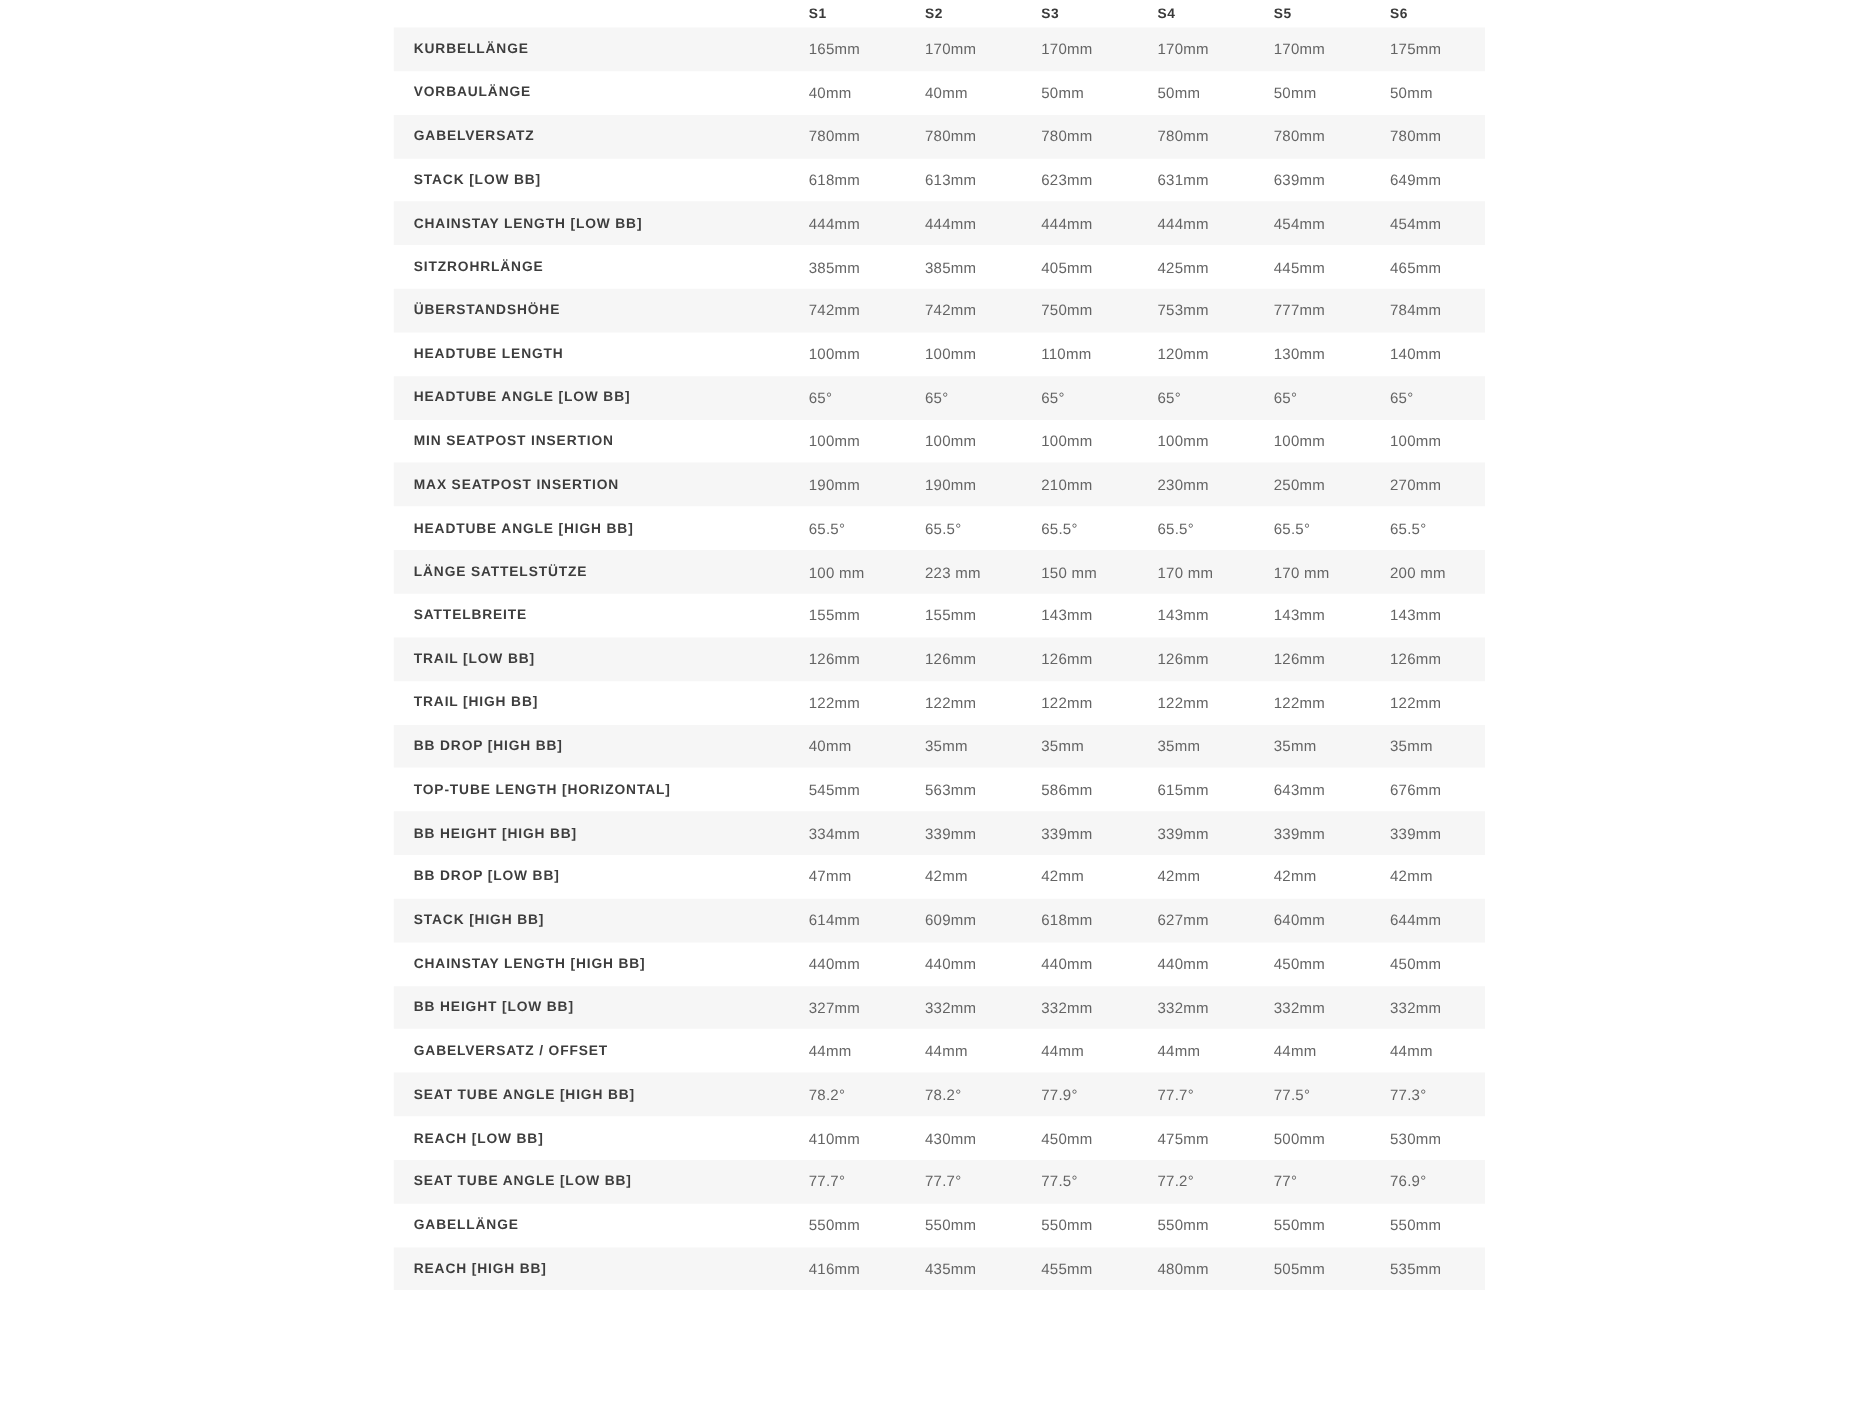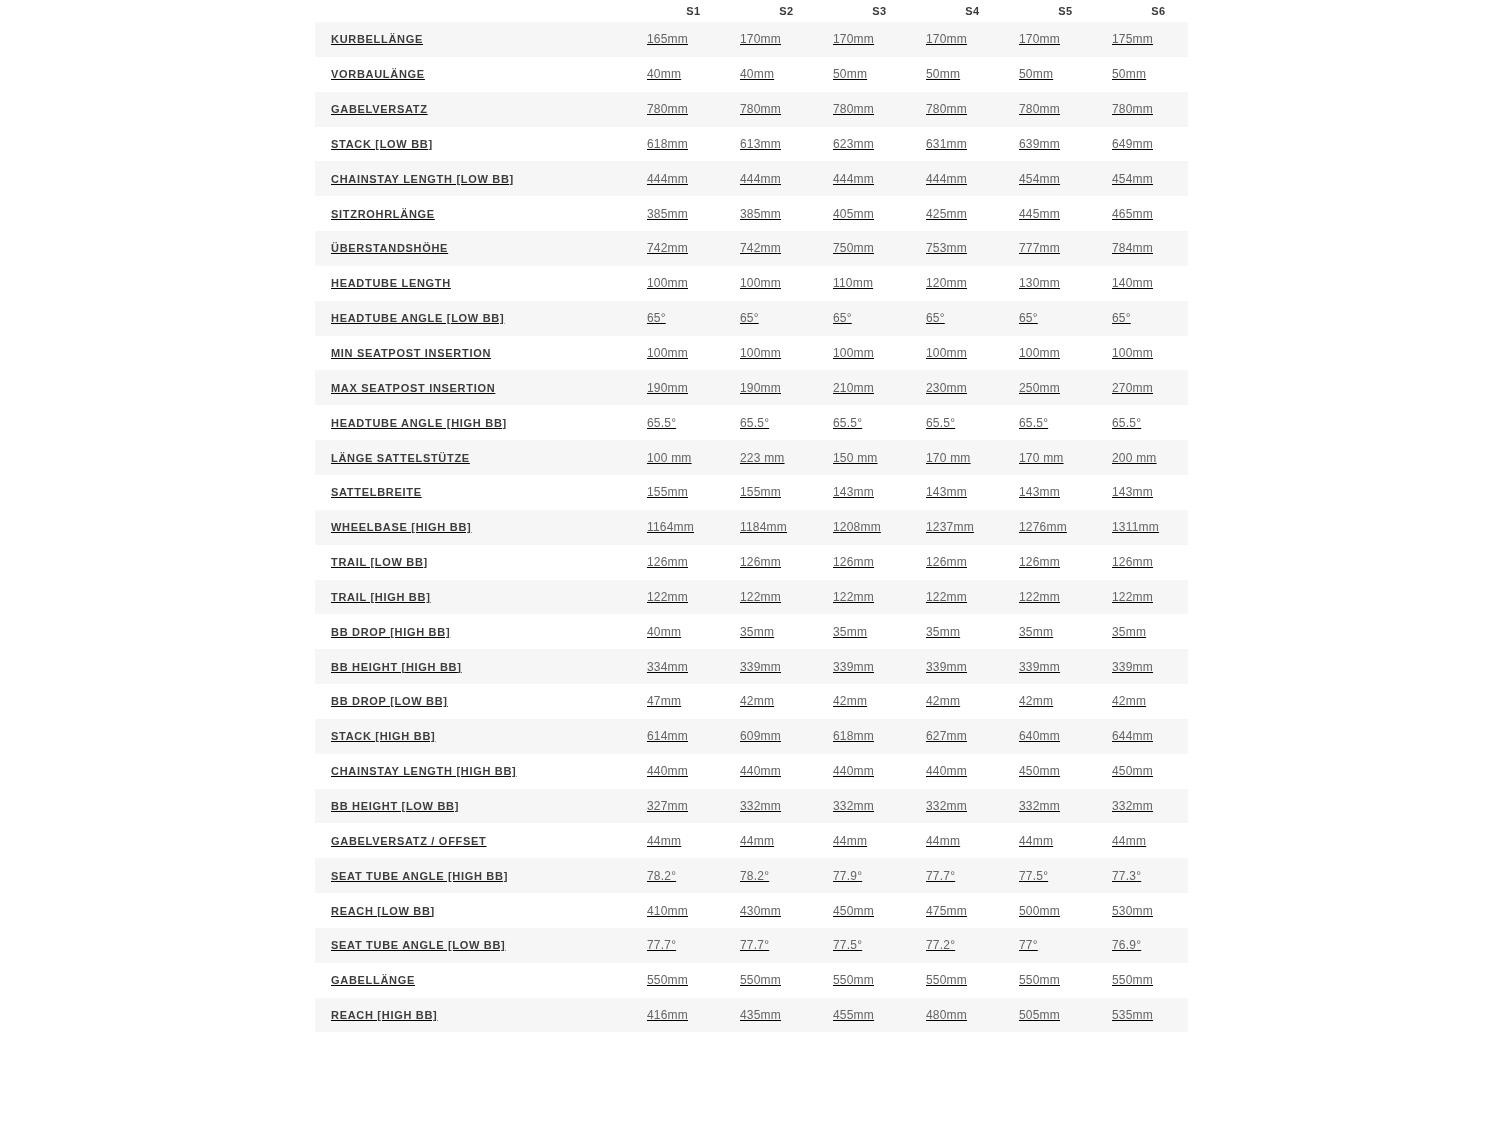--- a/index.html
+++ b/index.html
@@ -16,21 +16,20 @@
     left: 315px;
     top: 0;
     width: 873px;
   }
   .t-row {
     display: flex;
     align-items: center;
     height: 34.85px;
     width: 873px;
     overflow: hidden;
-    text-decoration: underline;
   }
   .t-header {
     display: flex;
     align-items: center;
     height: 22px;
     width: 873px;
     overflow: hidden;
     background: #ffffff;
   }
   .rows .t-row:nth-child(odd) {
@@ -53,21 +52,20 @@
   .cell.val {
     font-size: 12px;
     letter-spacing: 0.2px;
     color: #646464;
   }
   .cell.colhead {
     font-size: 11px;
     font-weight: 700;
     letter-spacing: 0.5px;
     color: #3a3a3a;
-    text-align: center;
   }
 </style>
 </head>
 <body>
 
 <div class="geo-table">
   <div class="t-header" id="header-row">
       <div class="cell label"></div>
       <div class="cell colhead">S1</div>
       <div class="cell colhead">S2</div>
@@ -197,29 +195,20 @@
       <div class="t-row">
         <div class="cell label">SATTELBREITE</div>
         <div class="cell val">155mm</div>
         <div class="cell val">155mm</div>
         <div class="cell val">143mm</div>
         <div class="cell val">143mm</div>
         <div class="cell val">143mm</div>
         <div class="cell val">143mm</div>
       </div>
       <div class="t-row">
-        <div class="cell label">WHEELBASE [HIGH BB]</div>
-        <div class="cell val">1164mm</div>
-        <div class="cell val">1184mm</div>
-        <div class="cell val">1208mm</div>
-        <div class="cell val">1237mm</div>
-        <div class="cell val">1276mm</div>
-        <div class="cell val">1311mm</div>
-      </div>
-      <div class="t-row">
         <div class="cell label">TRAIL [LOW BB]</div>
         <div class="cell val">126mm</div>
         <div class="cell val">126mm</div>
         <div class="cell val">126mm</div>
         <div class="cell val">126mm</div>
         <div class="cell val">126mm</div>
         <div class="cell val">126mm</div>
       </div>
       <div class="t-row">
         <div class="cell label">TRAIL [HIGH BB]</div>
@@ -231,20 +220,29 @@
         <div class="cell val">122mm</div>
       </div>
       <div class="t-row">
         <div class="cell label">BB DROP [HIGH BB]</div>
         <div class="cell val">40mm</div>
         <div class="cell val">35mm</div>
         <div class="cell val">35mm</div>
         <div class="cell val">35mm</div>
         <div class="cell val">35mm</div>
         <div class="cell val">35mm</div>
+      </div>
+      <div class="t-row">
+        <div class="cell label">TOP-TUBE LENGTH [HORIZONTAL]</div>
+        <div class="cell val">545mm</div>
+        <div class="cell val">563mm</div>
+        <div class="cell val">586mm</div>
+        <div class="cell val">615mm</div>
+        <div class="cell val">643mm</div>
+        <div class="cell val">676mm</div>
       </div>
       <div class="t-row">
         <div class="cell label">BB HEIGHT [HIGH BB]</div>
         <div class="cell val">334mm</div>
         <div class="cell val">339mm</div>
         <div class="cell val">339mm</div>
         <div class="cell val">339mm</div>
         <div class="cell val">339mm</div>
         <div class="cell val">339mm</div>
       </div>

